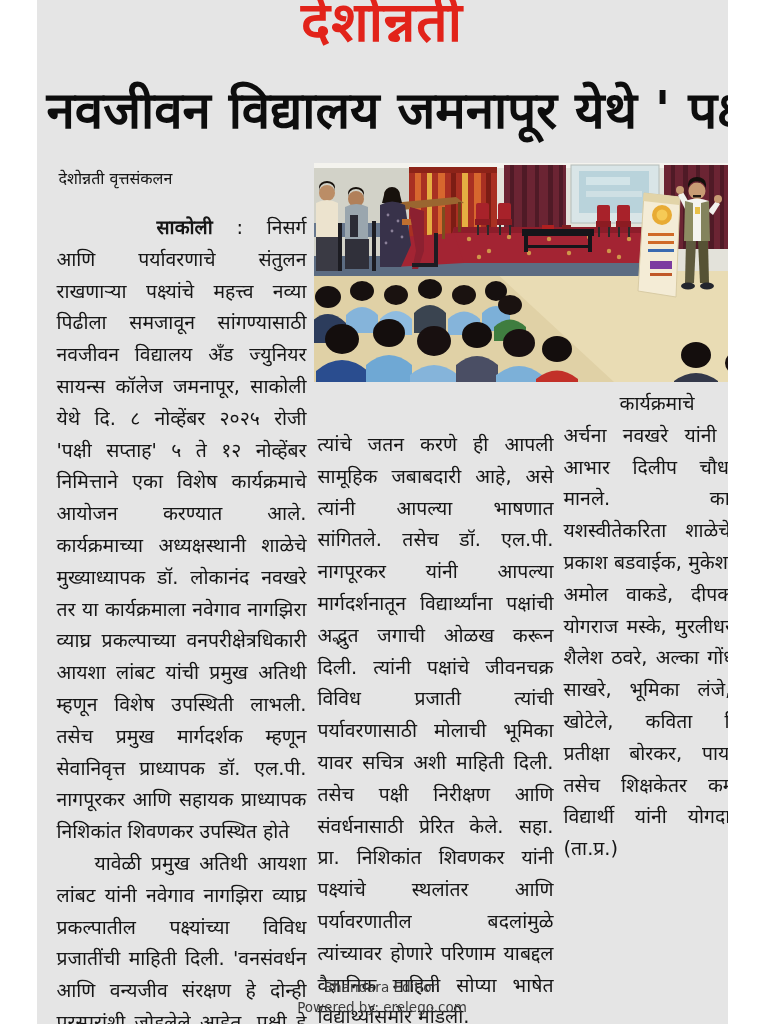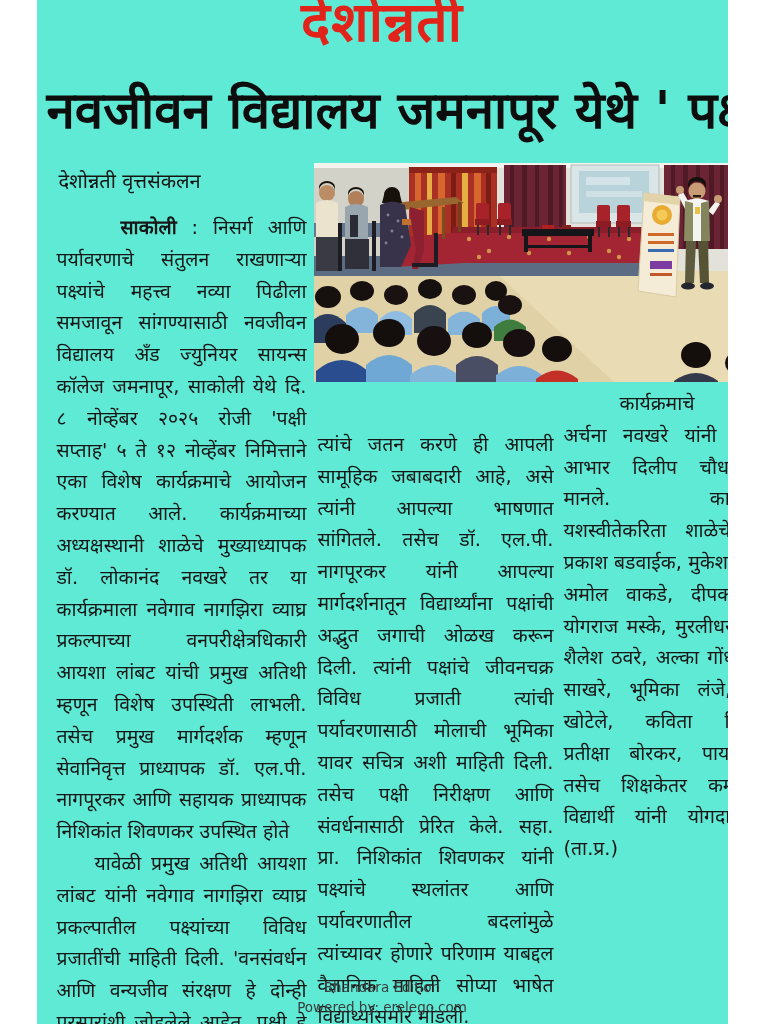--- a/index.html
+++ b/index.html
@@ -3,21 +3,21 @@
 <meta charset="utf-8">
 <style>
   * { margin: 0; padding: 0; box-sizing: border-box; }
   html, body { background: #ffffff; }
   body { font-family: "DejaVu Sans", sans-serif; }
   .page {
     position: relative;
     width: 691px;
     height: 1024px;
     margin: 0 auto;
-    background: #5eead4;
+    background: #e5e5e5;
     overflow: hidden;
   }
   .masthead {
     position: absolute;
     top: -8px; left: 0; right: 0;
     text-align: center;
     font-size: 55px;
     font-weight: bold;
     letter-spacing: 1px;
     line-height: 1.1;
@@ -28,21 +28,21 @@
     text-align: center;
     font-size: 51px;
     font-weight: bold;
     color: #0d0d0d;
     line-height: 1.3;
     white-space: nowrap;
   }
   .byline {
     position: absolute;
     top: 167px; left: 22px;
-    font-size: 20px;
+    font-size: 16px;
     color: #141414;
   }
   .photo {
     position: absolute;
     left: 277px; top: 163px;
     width: 475px; height: 219px;
     overflow: hidden;
     background: #e7e6e0;
   }
   .photo svg { display: block; }
@@ -54,21 +54,21 @@
     text-align: justify;
     text-justify: inter-word;
   }
   .col-1 { left: 20px;  top: 212px; width: 250px; height: 778px; }
   .col-2 { left: 281px; top: 402px; width: 236px; height: 602px; margin-top: 27px; }
   .col-3 { left: 527px; top: 388px; width: 233px; height: 602px; }
   .para { text-align: justify; }
   .para.indent-lg { text-indent: 64px; }
   .para.indent-md { text-indent: 38px; }
   .para.indent-xl { text-indent: 56px; }
-  .dateline { font-weight: bold; }
+  .dateline { font-weight: bold; margin-left: 36px; }
   .footer {
     position: absolute;
     top: 977px; left: 0; right: 0;
     text-align: center;
     font-size: 13.5px;
     line-height: 1.5;
     color: #3c3c3c;
   }
 </style>
 </head>

